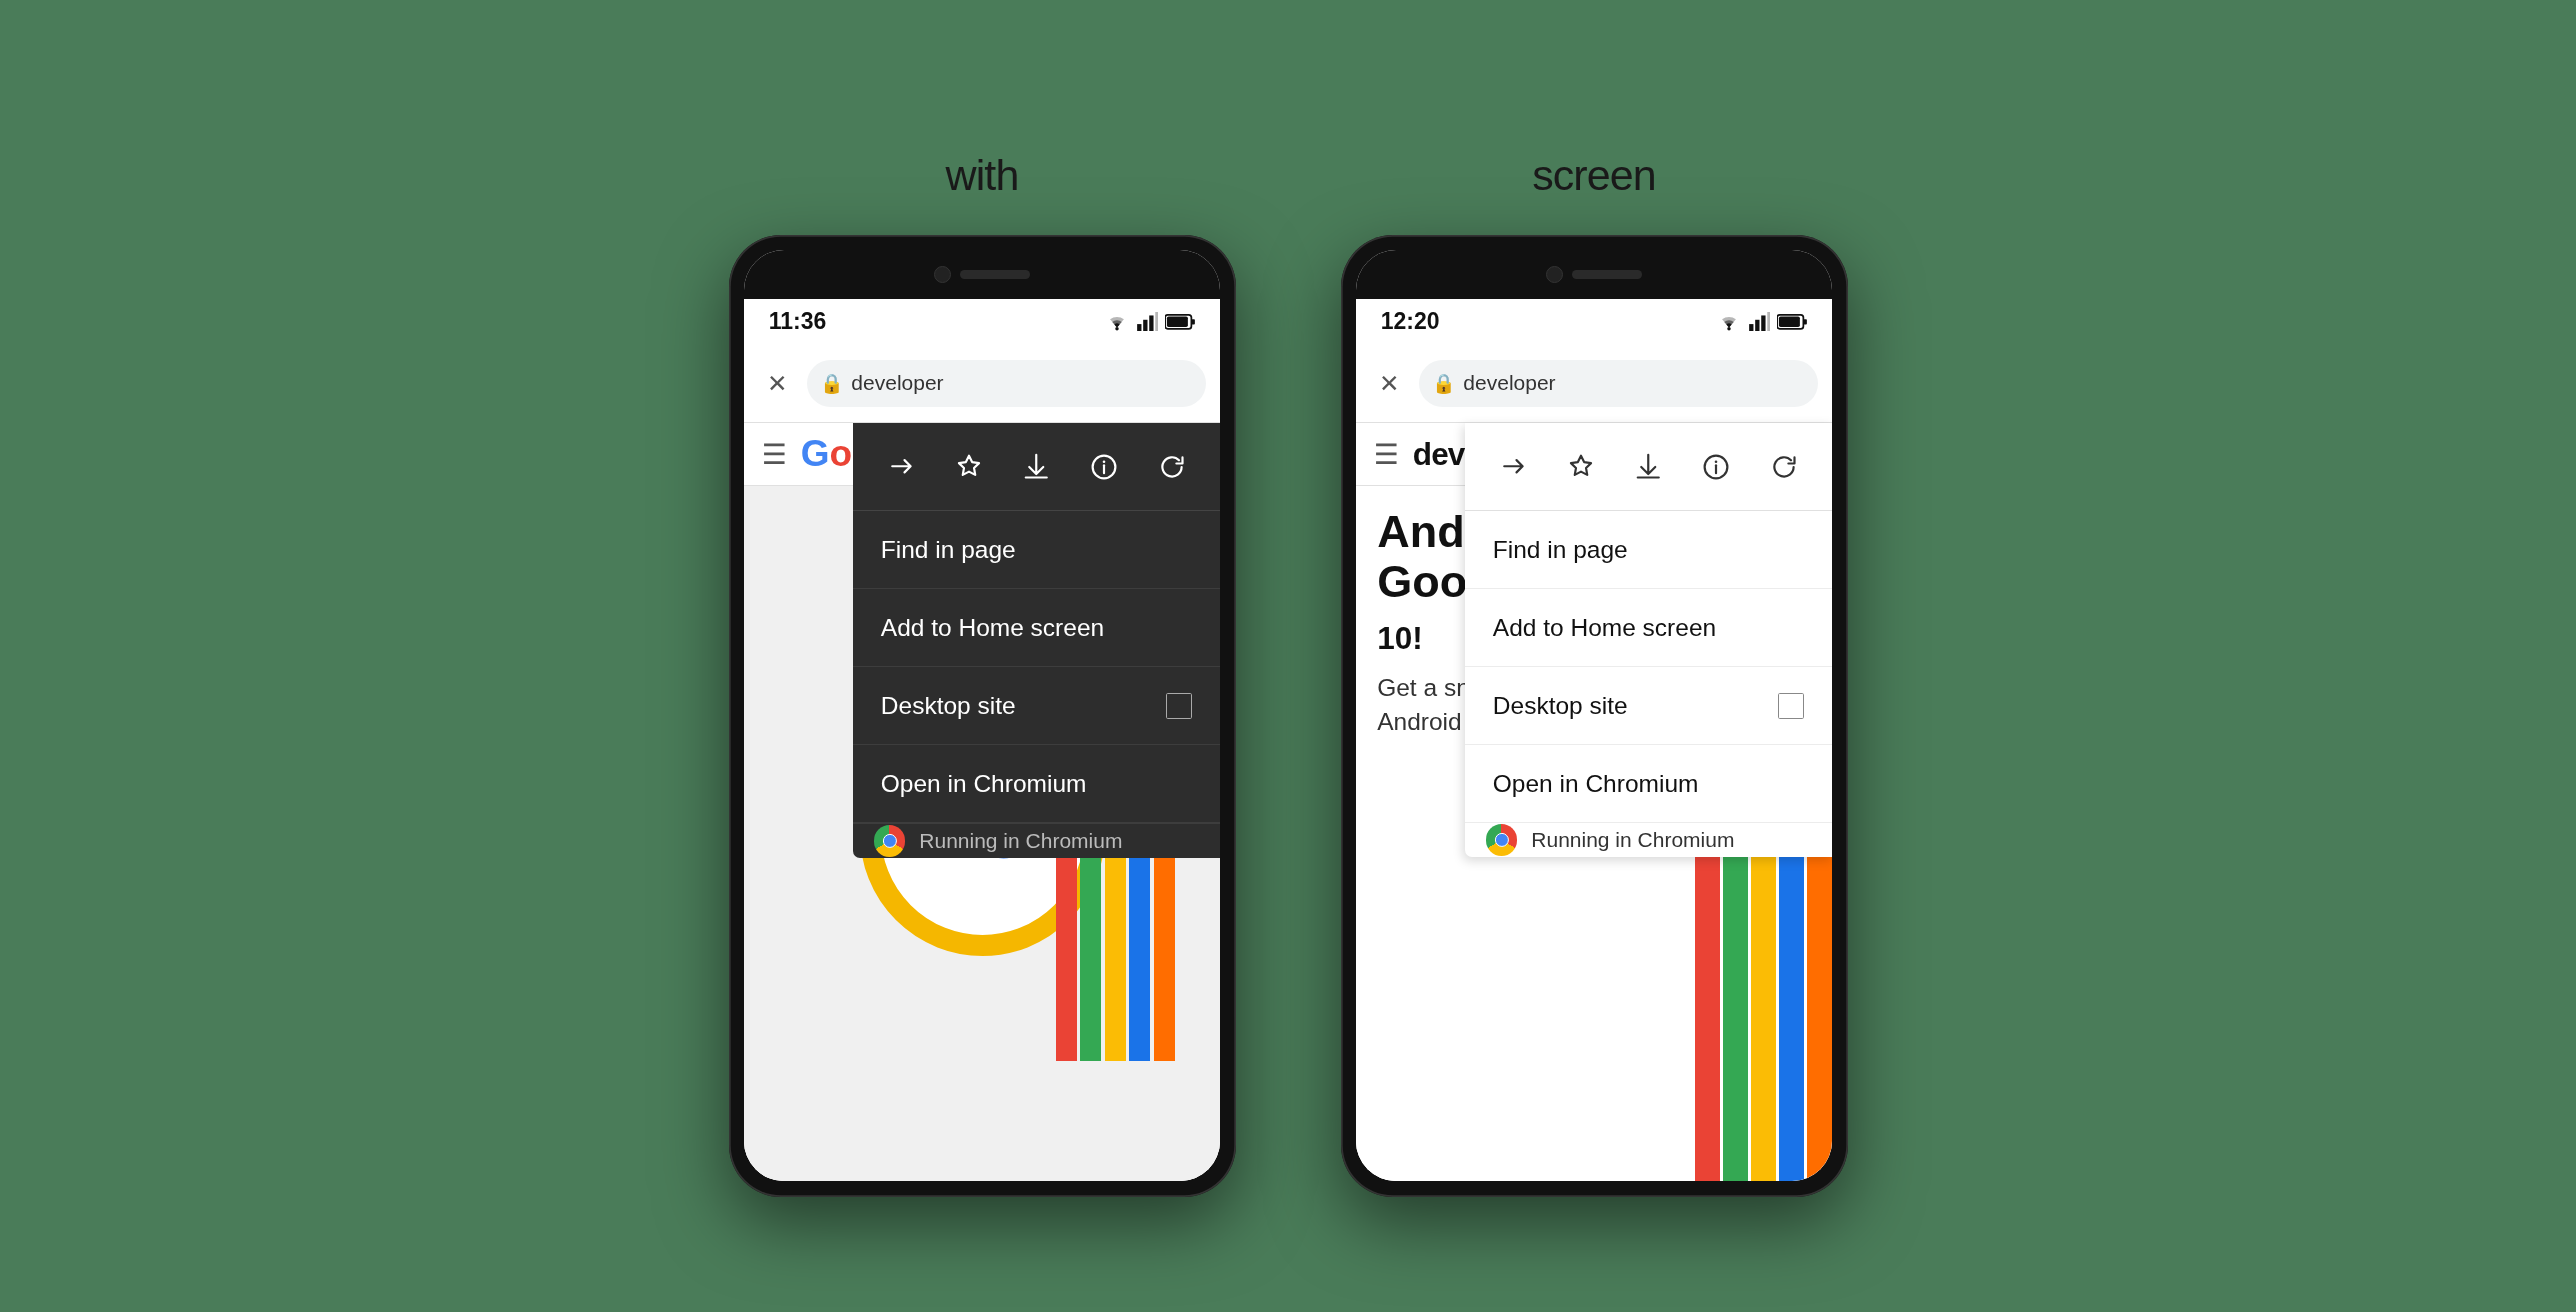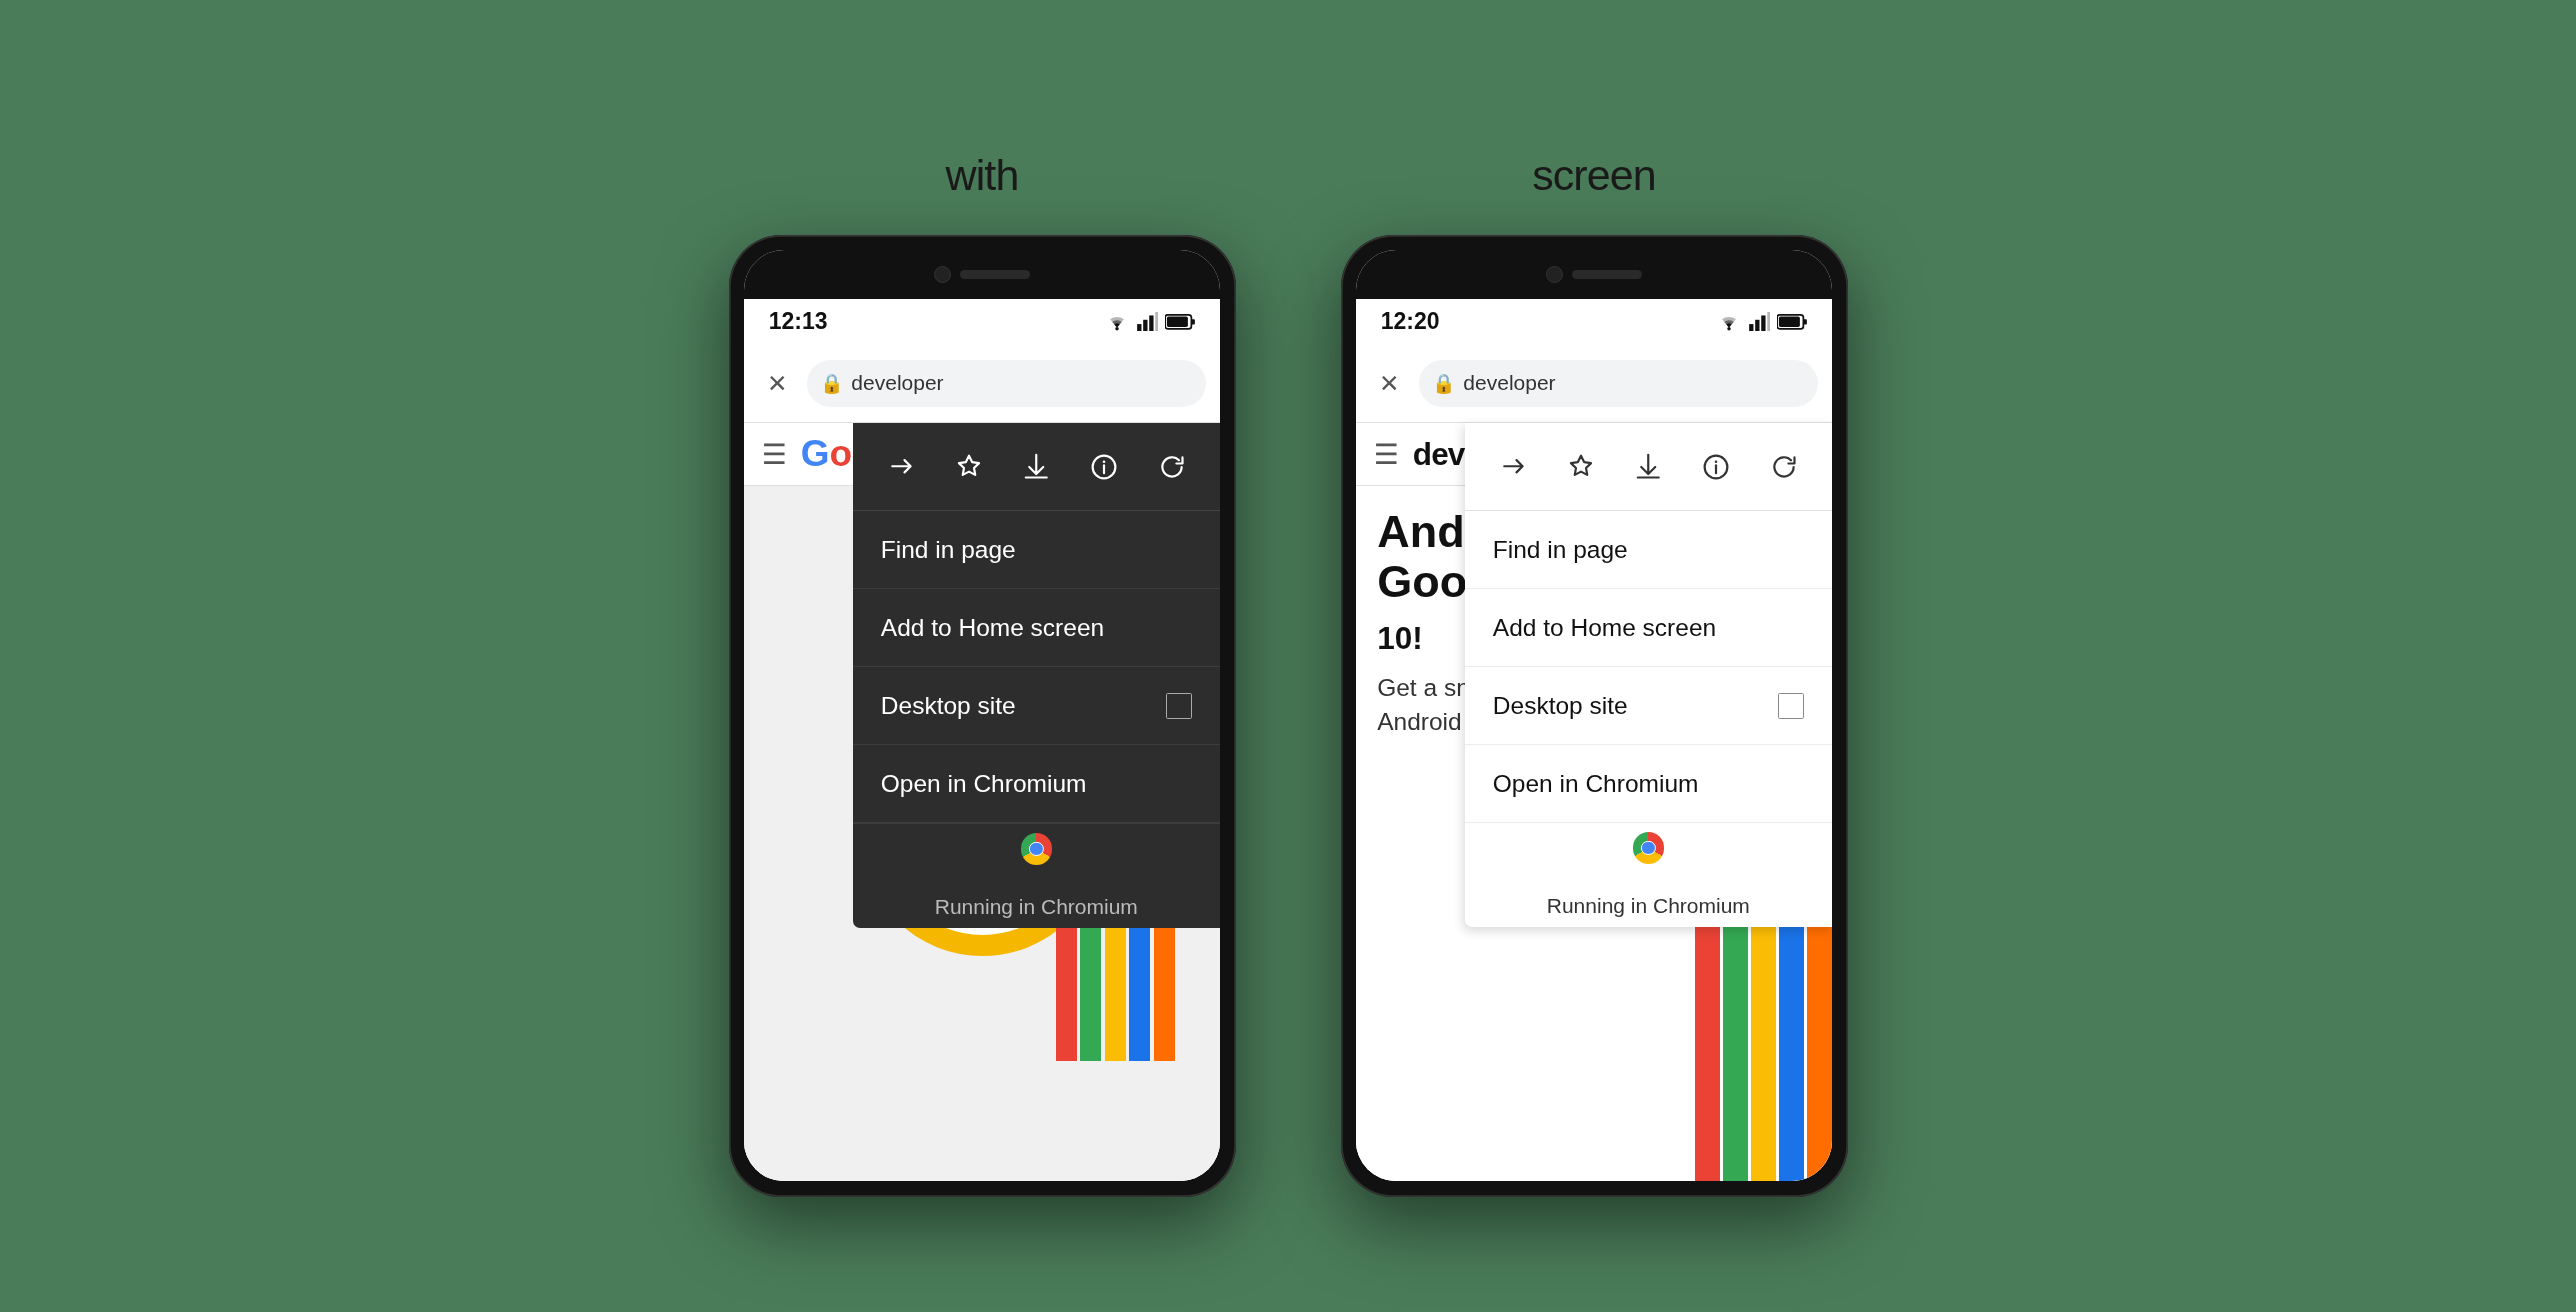--- a/index.html
+++ b/index.html
@@ -244,26 +244,25 @@
       display: flex;
       align-items: center;
       justify-content: space-between;
     }
 
     .menu-item:last-of-type {
       border-bottom: none;
     }
 
     .menu-footer {
-      padding: 9px 21px;
-      display: flex;
-      align-items: center;
-      gap: 30px;
+      padding: 1px 21px;
+      display: flex;
+      align-items: center;
+      gap: 14px;
       border-top: 0.9px solid #3d3d3d;
-      flex-direction: column;
     }
 
     .chromium-icon {
       width: 31.5px;
       height: 31.5px;
       border-radius: 50%;
       background: conic-gradient(#EA4335 0deg 120deg, #FBBC05 120deg 240deg, #34A853 240deg 360deg);
       position: relative;
     }
 
@@ -389,21 +388,21 @@
 
     <div class="phone-frame">
       <div class="phone-inner">
 
         <div class="phone-top-bar">
           <div class="phone-camera"></div>
           <div class="phone-speaker"></div>
         </div>
 
         <div class="status-bar">
-          <span>12:13</span>
+          <span>11:36</span>
           <div class="status-icons">
 
             <svg width="26" height="19" viewBox="0 0 30 22">
               <path d="M15 18l3-3.5a4.2 4.2 0 0 0-6 0L15 18z" fill="#111"></path>
               <path d="M15 18l5.5-6.5a8.5 8.5 0 0 0-11 0L15 18z" fill="#111" opacity="0.5"></path>
               <path d="M15 18l8-9.5a13 13 0 0 0-16 0L15 18z" fill="#111" opacity="0.3"></path>
               <circle cx="15" cy="19.5" r="2" fill="#111"></circle>
             </svg>
 
             <svg width="21" height="19" viewBox="0 0 24 22">

